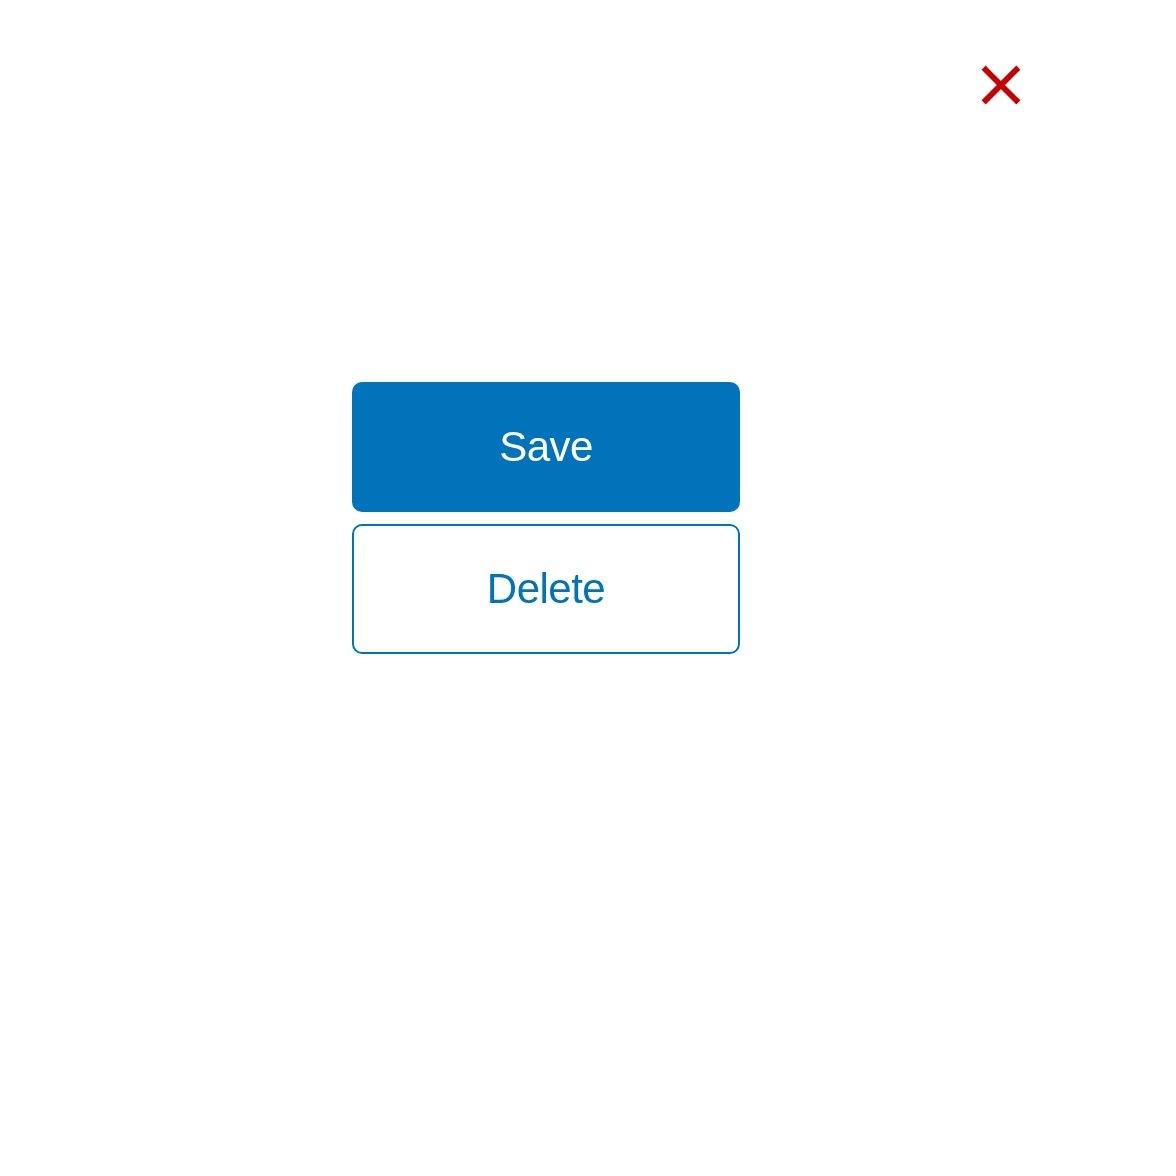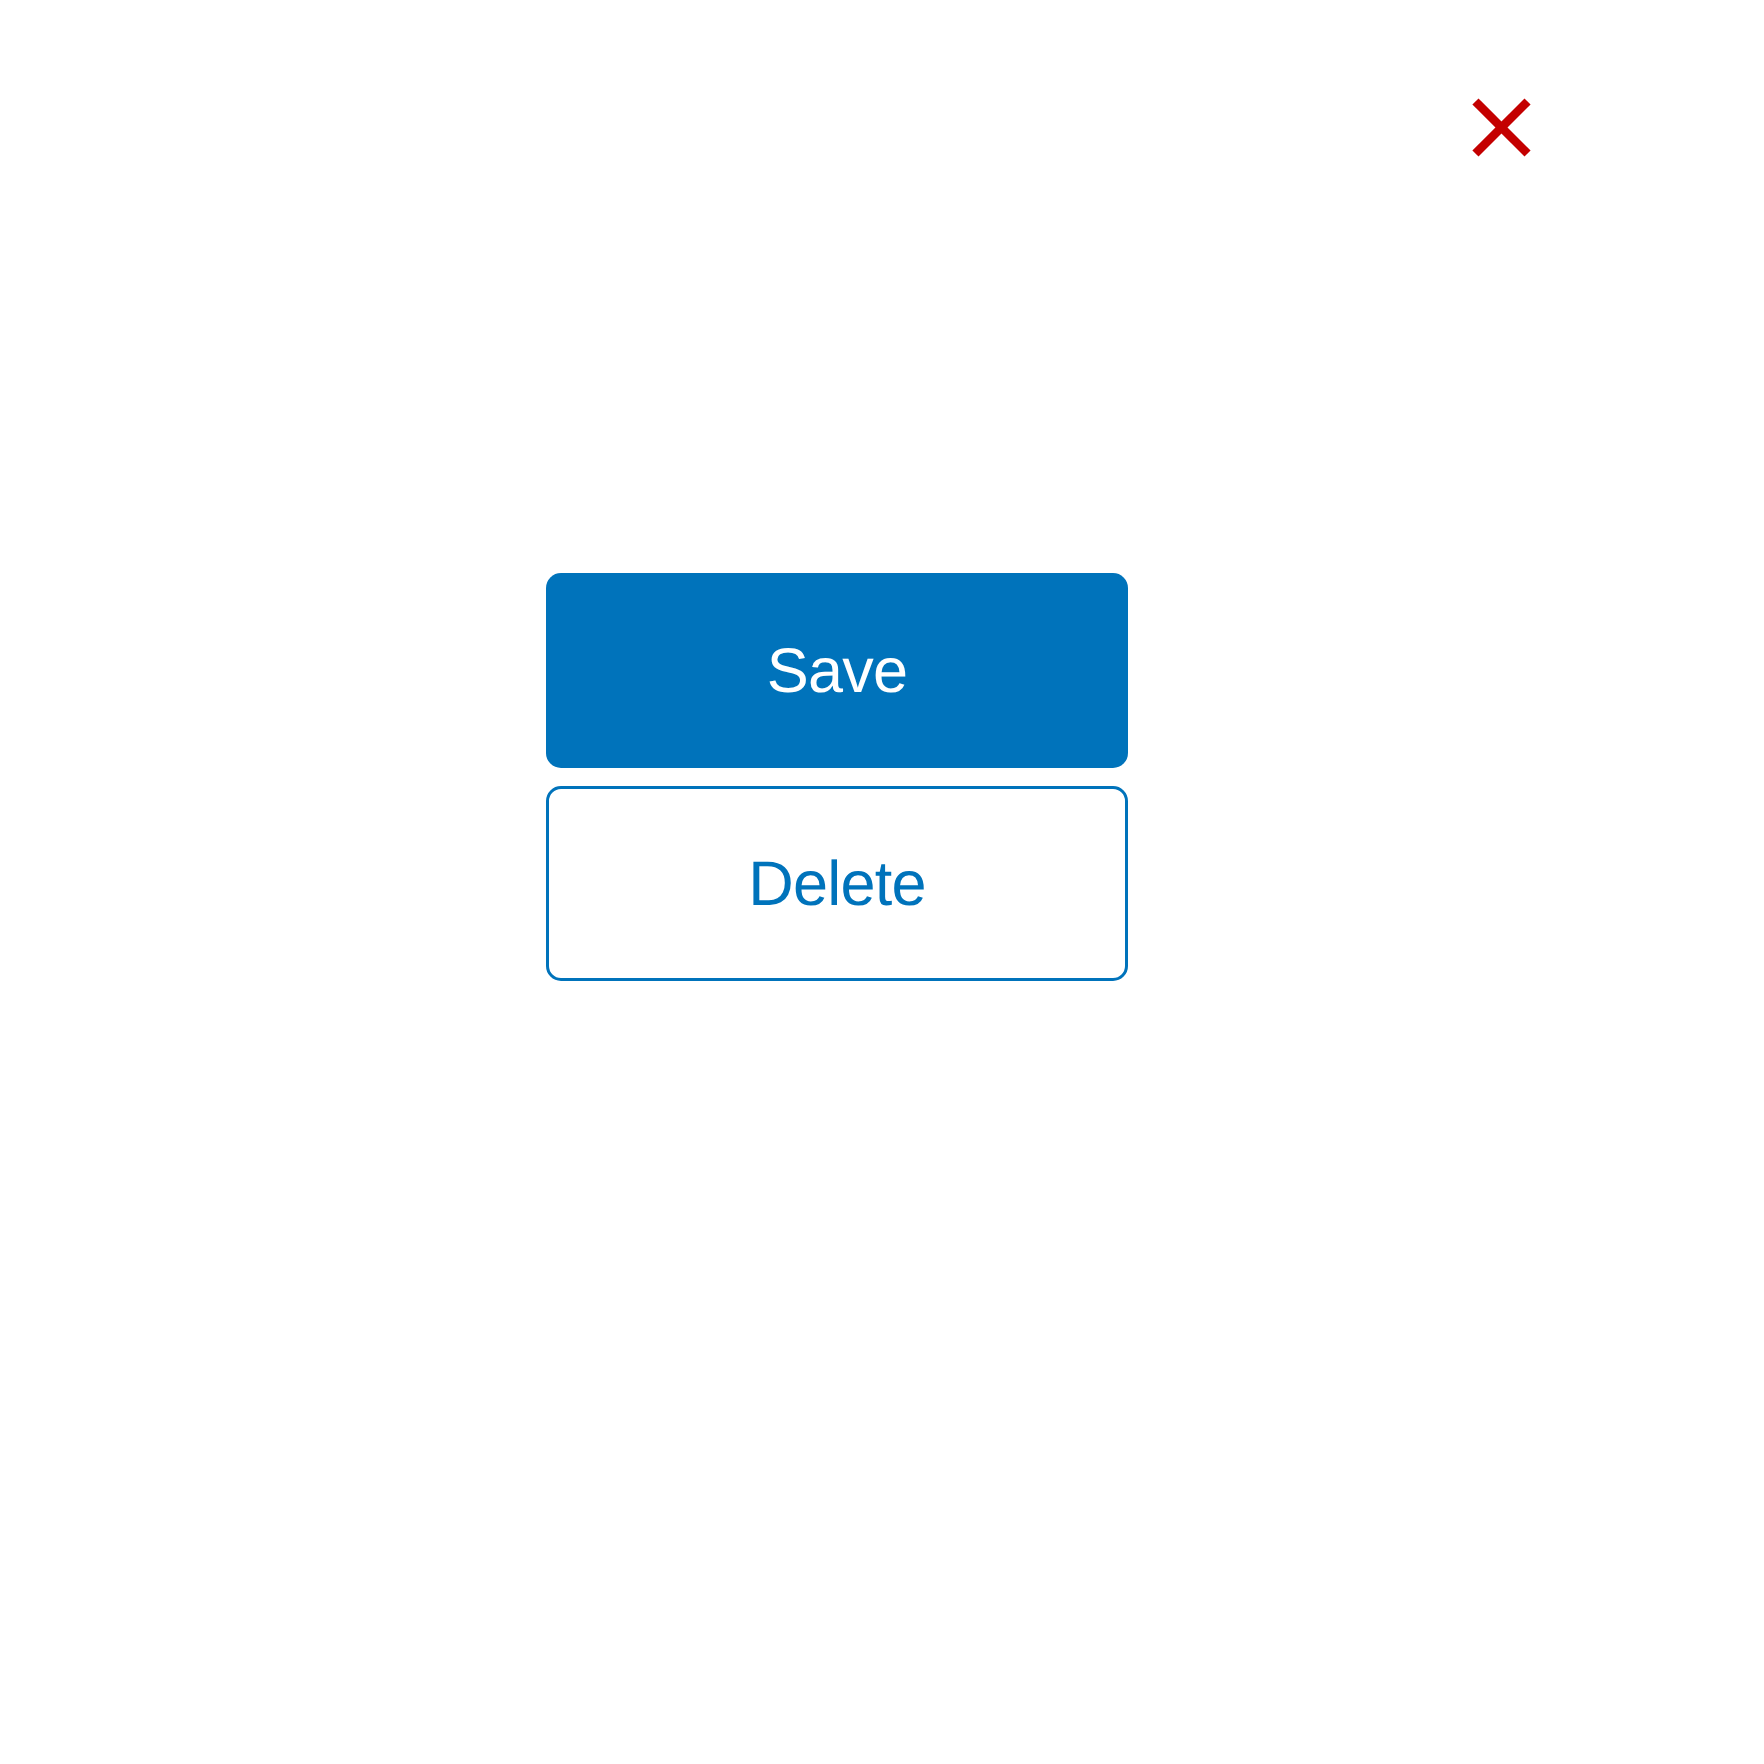--- a/index.html
+++ b/index.html
@@ -44,21 +44,20 @@
       width: 100%;
       height: 130px;
       border-radius: 10px;
       font-size: 42px;
       font-weight: 400;
       cursor: pointer;
       display: flex;
       align-items: center;
       justify-content: center;
       letter-spacing: -0.5px;
-      margin-left: 12px;
     }
     .btn-primary {
       background: #0073bb;
       color: #ffffff;
       border: none;
     }
     .btn-secondary {
       background: #ffffff;
       color: #0073bb;
       border: 2px solid #0073bb;

